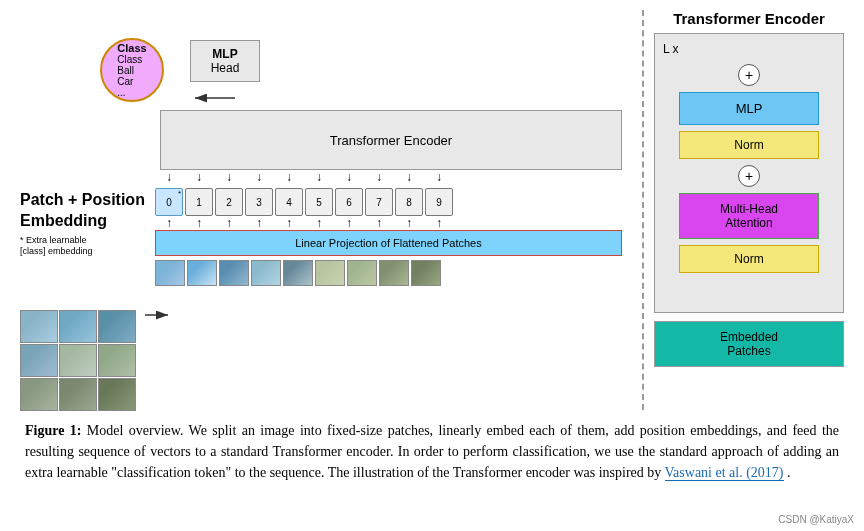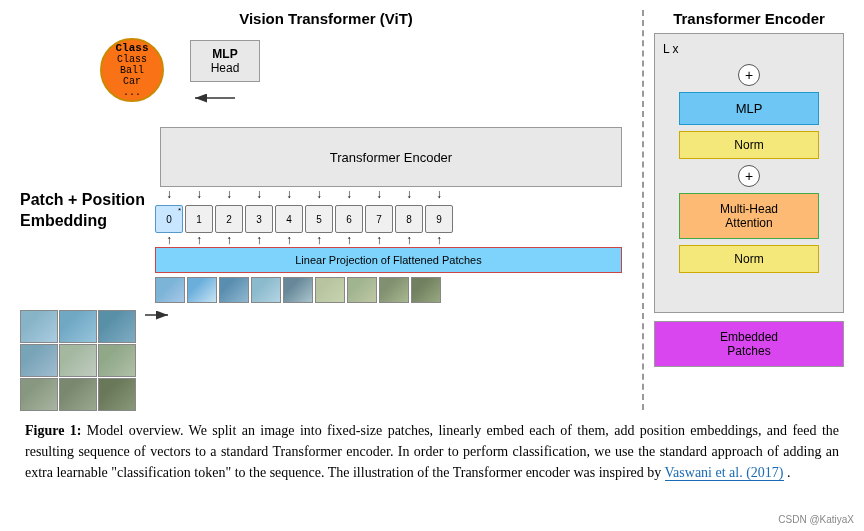--- a/index.html
+++ b/index.html
@@ -65,24 +65,23 @@
       font-family: Arial, sans-serif;
       font-size: 12px;
       width: 70px;
     }
     
     .class-box {
       position: absolute;
       top: 28px;
       left: 80px;
       border: 2px solid #cc8800;
-      background: #f97316;
+      background: #f0abfc;
       padding: 5px 8px;
-      text-align: center;
-      font-family: Liberation Mono, monospace;
+      font-family: Liberation Sans, sans-serif;
       font-size: 11px;
       border-radius: 50%;
       width: 64px;
       height: 64px;
       display: flex;
       align-items: center;
       justify-content: center;
     }
     
     .embedding-row {
@@ -195,21 +194,21 @@
     .te-norm-box {
       background: #f5e87a;
       border: 1px solid #ccaa00;
       padding: 6px 20px;
       font-family: Arial, sans-serif;
       font-size: 12px;
       text-align: center;
       width: 140px;
     }
     .te-attn-box {
-      background: #fdba74;
+      background: #d946ef;
       border: 1px solid #44aa44;
       padding: 8px 10px;
       font-family: Arial, sans-serif;
       font-size: 12px;
       text-align: center;
       width: 140px;
     }
     .plus-circle {
       width: 22px;
       height: 22px;
@@ -218,21 +217,21 @@
       display: flex;
       align-items: center;
       justify-content: center;
       font-size: 14px;
       background: #fff;
       font-family: Arial, sans-serif;
     }
     
     .embedded-patches-box {
       border: 1px solid #999;
-      background: #d946ef;
+      background: #14b8a6;
       padding: 8px 10px;
       text-align: center;
       font-family: Arial, sans-serif;
       font-size: 12px;
       margin-top: 8px;
       width: 100%;
     }
     
     .caption {
       font-family: 'Times New Roman', Times, serif;
@@ -284,21 +283,20 @@
     .ip9 { background: linear-gradient(135deg, #687858 30%, #889878 100%); }
   </style>
 </head>
 <body>
 
 <div class="main-container">
 
   <div class="diagram-area">
 
     <div class="vit-section" style="position:relative; min-height:400px;">
-      <div class="vit-title">Vision Transformer (ViT)</div>
 
       <svg class="arrows-svg" width="530" height="400">
 
         <defs>
           <marker id="arrowhead" markerWidth="8" markerHeight="6" refX="8" refY="3" orient="auto">
             <polygon points="0 0, 8 3, 0 6" fill="#333"></polygon>
           </marker>
         </defs>
 
         <line x1="215" y1="88" x2="175" y2="88" stroke="#333" stroke-width="1.5" marker-end="url(#arrowhead)"></line>
@@ -414,20 +412,21 @@
         <div class="patch-img sp4"></div>
         <div class="patch-img sp5"></div>
         <div class="patch-img sp6"></div>
         <div class="patch-img sp7"></div>
         <div class="patch-img sp8"></div>
         <div class="patch-img sp9"></div>
       </div>
 
       <div style="position:absolute; left:0; top:180px; width:130px;">
         <div style="font-family:Arial,sans-serif;font-size:16px;font-weight:bold;line-height:1.3;">Patch + Position<br>Embedding</div>
+        <div style="font-family:Arial,sans-serif;font-size:9px;line-height:1.3;margin-top:3px;">* Extra learnable<br>[class] embedding</div>
       </div>
 
       <div style="position:absolute; left:0; top:300px;">
         <div style="display:grid; grid-template-columns: repeat(3, 38px); grid-template-rows: repeat(3, 33px); gap: 1px;">
           <div class="ip1" style="width:38px;height:33px;border:1px solid #888;"></div>
           <div class="ip2" style="width:38px;height:33px;border:1px solid #888;"></div>
           <div class="ip3" style="width:38px;height:33px;border:1px solid #888;"></div>
           <div class="ip4" style="width:38px;height:33px;border:1px solid #888;"></div>
           <div class="ip5" style="width:38px;height:33px;border:1px solid #888;"></div>
           <div class="ip6" style="width:38px;height:33px;border:1px solid #888;"></div>

